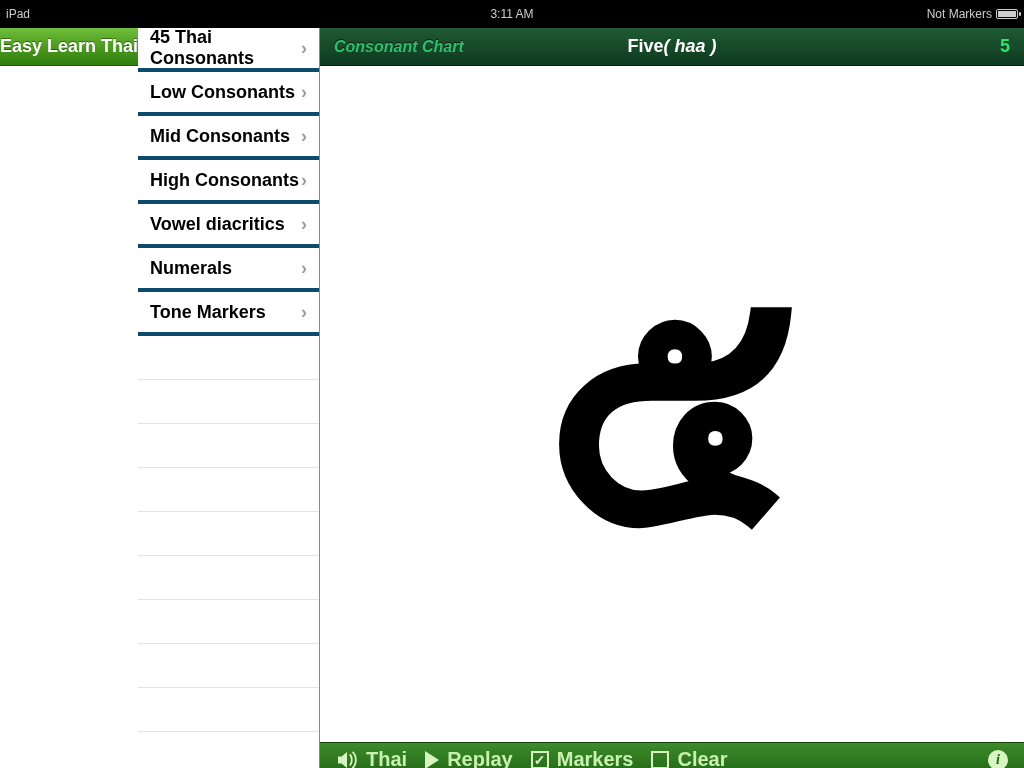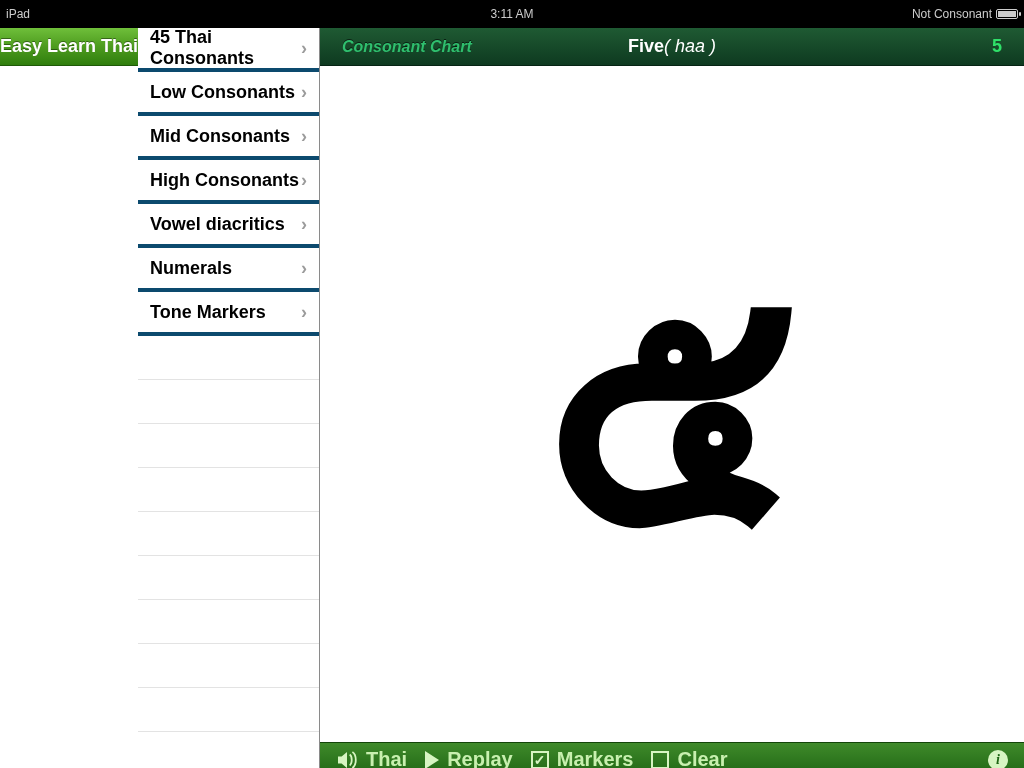--- a/index.html
+++ b/index.html
@@ -26,27 +26,27 @@
   .list-item {
     height:44px; border-bottom:4px solid #0c4a6e; display:flex; align-items:center;
     padding:0 12px; font-size:18px; font-weight:bold; color:#000; cursor:pointer;
     justify-content:space-between;
   }
   .list-item .chev { color:#9c9c9c; font-size:18px; }
   .list .empty-row { height:44px; border-bottom:1px solid #e3e3e3; }
 
   .main { flex:1; display:flex; flex-direction:column; background:#fff; }
   .main-header {
-    height:38px; display:flex; align-items:center; padding:0 22px;
+    height:38px; display:flex; align-items:center; padding:0 14px;
     background: linear-gradient(to bottom, #1f5a33 0%, #0e3a20 100%);
     color:#fff; border-bottom:1px solid #062414;
   }
   .mh-left { color:#2fbf6e; font-style:italic; font-weight:bold; font-size:16px; text-shadow:0 -1px 0 rgba(0,0,0,.6); }
   .mh-center { position:absolute; left:50%; transform:translateX(-50%); display:flex; gap:0; font-size:18px; align-items:baseline;}
-  .mh-center .roman { font-style:italic; font-weight:normal; }
+  .mh-center .roman { font-style:italic; font-weight:bold; }
   .mh-right { margin-left:auto; color:#2fe069; font-weight:bold; font-size:18px; }
 
   .canvas { flex:1; display:flex; align-items:center; justify-content:center; background:#fff; position:relative; }
   .glyph { font-size: 340px; line-height:1; color:#000; font-weight:700; font-family: "Thonburi", "Arial Unicode MS", sans-serif; }
 
   .toolbar {
     height:34px; background: linear-gradient(to bottom, #3f8a2a 0%, #1f6614 100%);
     display:flex; align-items:center; gap:18px; padding:0 16px; color:#d7f5c2; font-weight:bold;
     font-size:20px; border-top:1px solid #134509;
   }
@@ -63,21 +63,21 @@
   .play-tri { width:0; height:0; border-left:14px solid #d7f5c2; border-top:9px solid transparent; border-bottom:9px solid transparent; }
   .speaker svg { width:22px; height:18px; }
 </style>
 </head>
 <body>
 
 <div class="status-bar">
   <span>iPad</span>
   <span class="status-center">3:11 AM</span>
   <span class="status-right">
-    <span>Not Consonant</span>
+    <span>Not Markers</span>
     <span class="battery-icon">
         <span class="fill"></span>
       </span>
   </span>
 </div>
 
 <div class="app">
   <aside class="sidebar">
     <div class="sidebar-header">Easy Learn Thai</div>
     <div class="list">

